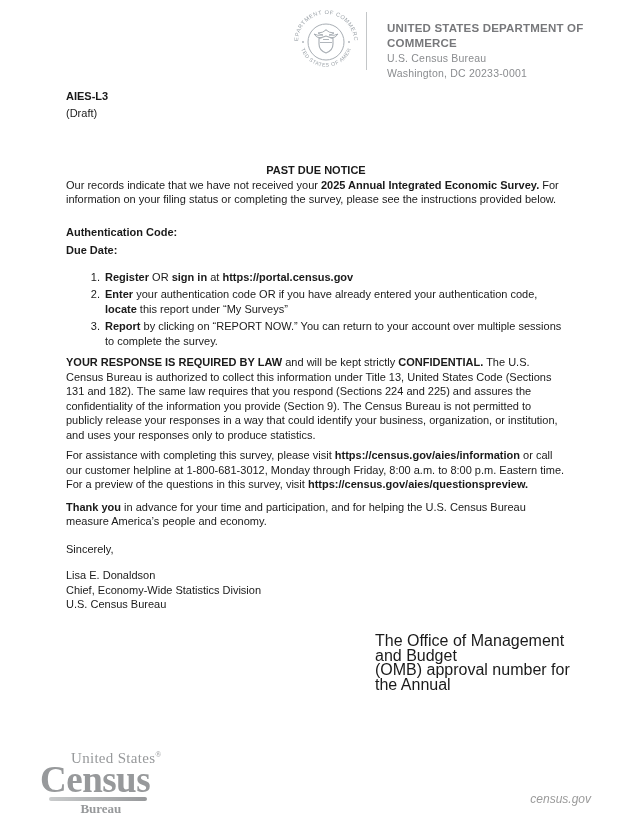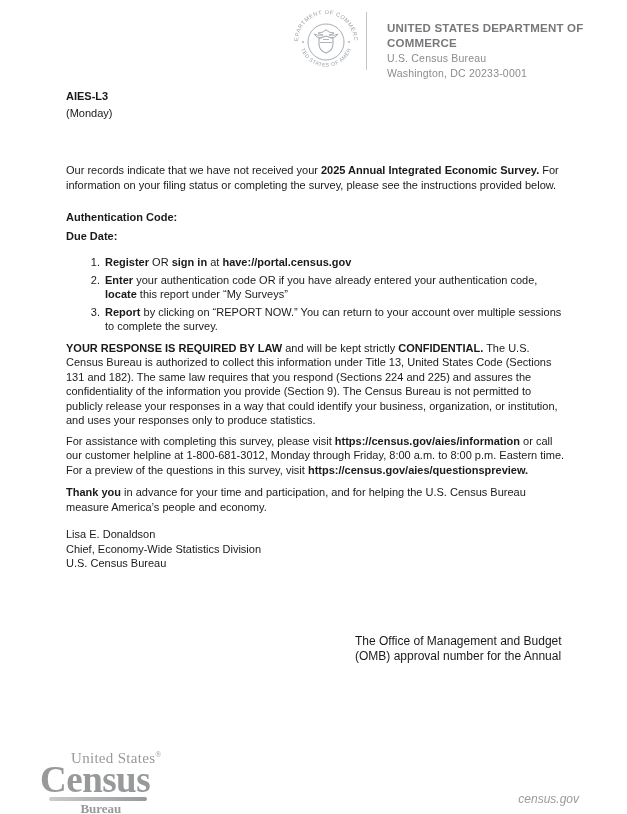--- a/index.html
+++ b/index.html
@@ -27,31 +27,31 @@
   ol.steps{margin:0 0 7px 0;padding:0 0 0 37px;}
   ol.steps li{margin:0 0 3px 0;padding-left:2px;}
   .p-recent{margin-bottom:12px !important;}
   .p-law{margin-bottom:6px !important;}
   .p-assist{margin-bottom:8px !important;}
   .p-thanks{margin-bottom:13px !important;}
   .p-closing{margin-bottom:12px !important;}
   .sig-line{margin:0;}
   .b{font-weight:bold;}
   
-  .omb{position:absolute;left:355px;top:634px;width:220px;font-size:12px;line-height:14.5px;color:#1a1a1a;}
+  .omb{position:absolute;left:375px;top:634px;width:220px;font-size:16px;line-height:14.5px;color:#1a1a1a;}
   .omb p{margin:0;}
   
   .logo{position:absolute;left:40px;top:750px;color:#97999b;font-family:"Liberation Serif",serif;}
   .logo-top{margin-left:31px;font-size:15px;font-weight:normal;letter-spacing:.3px;}
   .logo-top sup{font-size:8px;}
   .logo-main{font-size:37px;font-weight:bold;line-height:30px;letter-spacing:-0.5px;margin-top:-2px;}
   .logo-bottom{display:flex;align-items:center;margin-top:2px;flex-direction:column;}
   .logo-rule{width:98px;height:4px;border-radius:2px;background:linear-gradient(to right,#c9cbcc,#97999b);margin-right:5px;}
   .logo-sub{font-size:13px;font-weight:bold;}
-  .site{position:absolute;right:48px;top:792px;font-size:12px;font-style:italic;color:#9b9b9b;}
+  .site{position:absolute;right:36px;top:792px;font-size:12px;font-style:italic;color:#9b9b9b;}
 </style>
 </head>
 <body>
 
 <div class="page">
 
   <div class="seal">
     <svg viewBox="0 0 68 68" aria-hidden="true">
       <defs>
         <path id="arcTop" d="M 6,34 A 28,28 0 0 1 62,34" fill="none"></path>
@@ -74,43 +74,45 @@
   </div>
   <div class="hdr-divider"></div>
   <div class="hdr-text">
     <div class="hdr-line1">UNITED STATES DEPARTMENT OF COMMERCE</div>
     <div class="hdr-line2">U.S. Census Bureau</div>
     <div class="hdr-line3">Washington, DC 20233-0001</div>
   </div>
 
   <div class="form-block">
     <div class="form-id">AIES-L3</div>
-    <div class="form-status">(Monday)</div>
+    <div class="form-status">(Draft)</div>
   </div>
 
   <div class="letter">
+    <p class="title">PAST DUE NOTICE</p>
 
     <p class="p-intro"><span>Our records indicate that we have not received your </span><span class="b">2025 Annual Integrated Economic Survey.</span><span> For information on your filing status or completing the survey, please see the instructions provided below.</span></p>
 
     <p class="auth-label">Authentication Code:</p>
     <p class="due-label">Due Date:</p>
 
     <ol class="steps">
-        <li><span class="b">Register</span><span> OR </span><span class="b">sign in</span><span> at </span><span class="b">have://portal.census.gov</span></li>
+        <li><span class="b">Register</span><span> OR </span><span class="b">sign in</span><span> at </span><span class="b">https://portal.census.gov</span></li>
         <li><span class="b">Enter</span><span> your authentication code OR if you have already entered your authentication code, </span><span class="b">locate</span><span> this report under “My Surveys”</span></li>
         <li><span class="b">Report</span><span> by clicking on “REPORT NOW.” You can return to your account over multiple sessions to complete the survey.</span></li>
       </ol>
 
 
     <p class="p-law"><span class="b">YOUR RESPONSE IS REQUIRED BY LAW</span><span> and will be kept strictly </span><span class="b">CONFIDENTIAL.</span><span> The U.S. Census Bureau is authorized to collect this information under Title 13, United States Code (Sections 131 and 182). The same law requires that you respond (Sections 224 and 225) and assures the confidentiality of the information you provide (Section 9). The Census Bureau is not permitted to publicly release your responses in a way that could identify your business, organization, or institution, and uses your responses only to produce statistics.</span></p>
 
     <p class="p-assist"><span>For assistance with completing this survey, please visit </span><span class="b">https://census.gov/aies/information</span><span> or call our customer helpline at 1-800-681-3012, Monday through Friday, 8:00 a.m. to 8:00 p.m. Eastern time. For a preview of the questions in this survey, visit </span><span class="b">https://census.gov/aies/questionspreview.</span></p>
 
     <p class="p-thanks"><span class="b">Thank you</span><span> in advance for your time and participation, and for helping the U.S. Census Bureau measure America’s people and economy.</span></p>
 
+    <p class="p-closing">Sincerely,</p>
 
     <p class="sig-line">Lisa E. Donaldson</p>
     <p class="sig-line">Chief, Economy-Wide Statistics Division</p>
     <p class="sig-line">U.S. Census Bureau</p>
   </div>
 
   <div class="omb">
     <p>The Office of Management and Budget</p>
     <p>(OMB) approval number for the Annual</p>
   </div>

